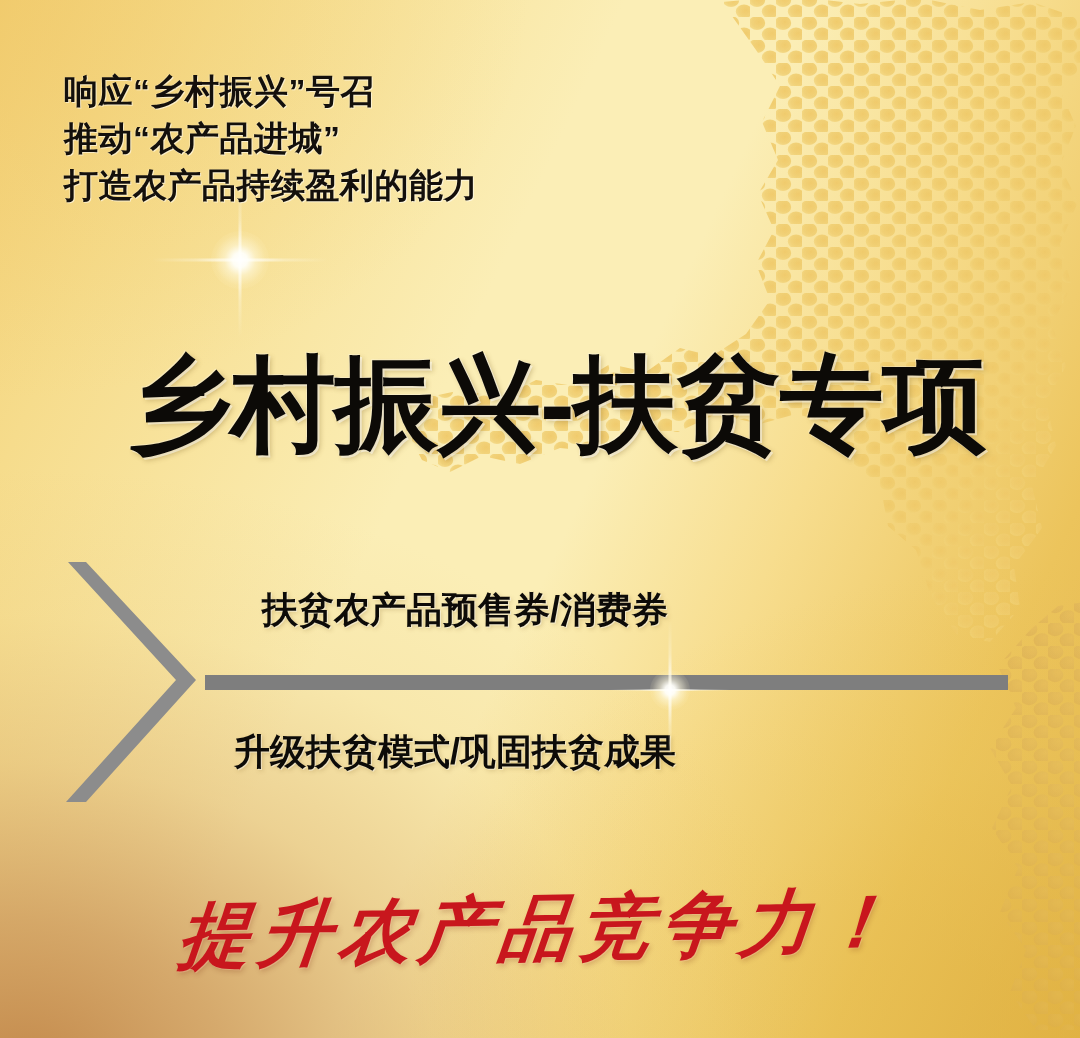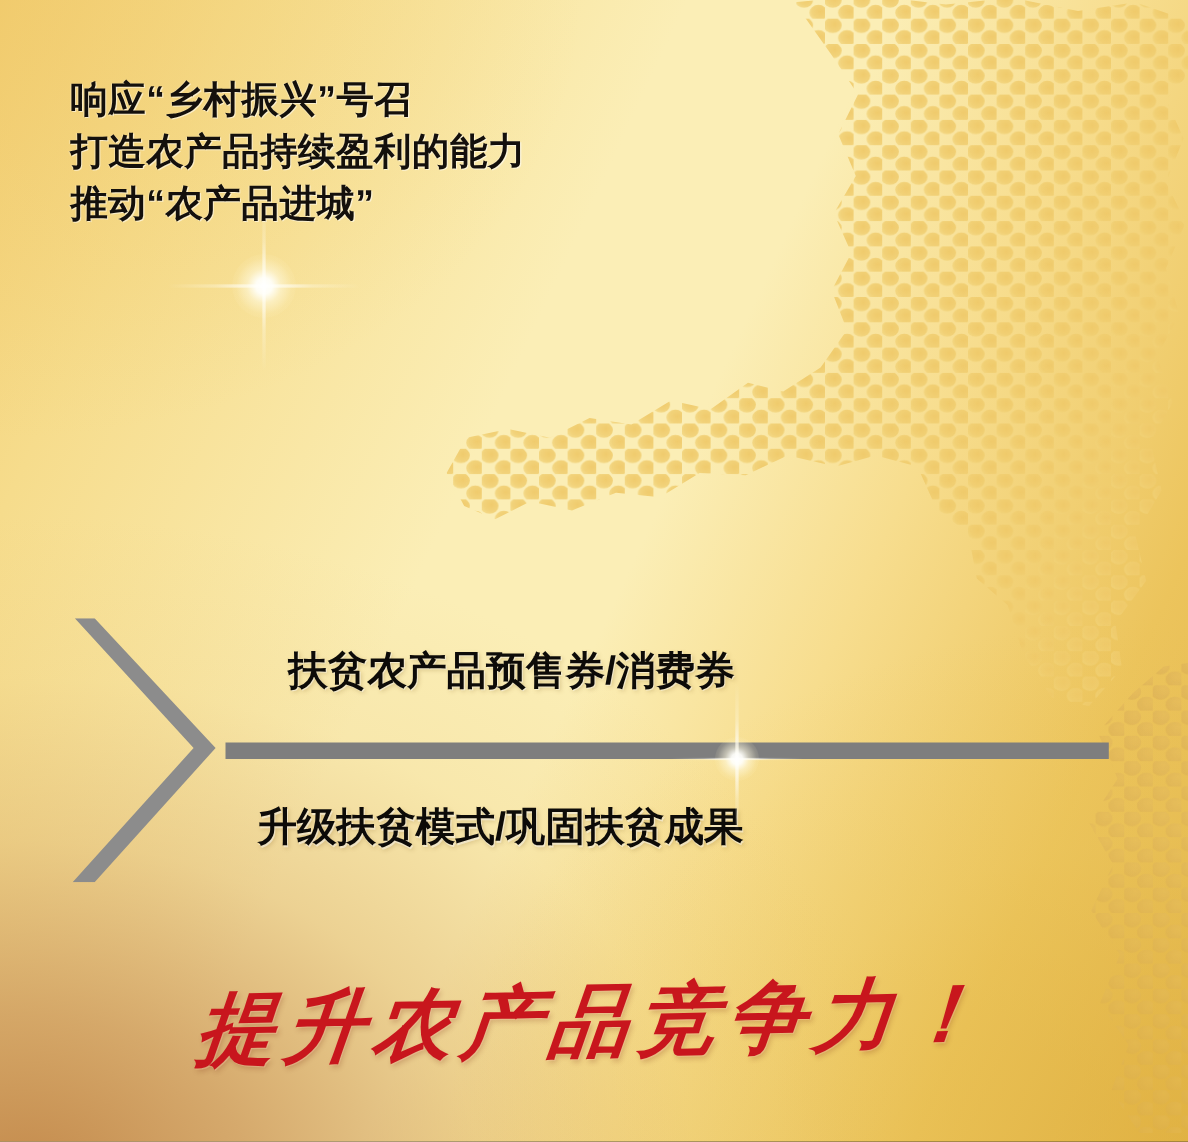--- a/index.html
+++ b/index.html
@@ -291,24 +291,25 @@
   </div>
 
   <div class="sparkle" style="left:600px; top:620px; width:140px; height:140px; z-index:8;">
     <div class="ray-h" style="width:120px; height:2px;"></div>
     <div class="ray-v" style="width:3px; height:138px;"></div>
     <div class="core" style="width:40px; height:40px;"></div>
   </div>
 
   <div class="headline">
     <div class="hl-line">响应“乡村振兴”号召</div>
+    <div class="hl-line">推动“农产品进城”</div>
     <div class="hl-line">打造农产品持续盈利的能力</div>
-    <div class="hl-line">推动“农产品进城”</div>
-  </div>
-
+  </div>
+
+  <div class="main-title">乡村振兴-扶贫专项</div>
 
   <svg class="chevron" viewBox="0 0 140 240" xmlns="http://www.w3.org/2000/svg" aria-hidden="true">
     <polygon points="6,0 24,0 134,118 24,240 4,240 114,118" fill="#8c8c8c"></polygon>
   </svg>
 
   <div class="mid-block">
     <div class="claim-line claim-line-1">扶贫农产品预售券/消费券</div>
     <div class="divider-bar"></div>
     <div class="claim-line claim-line-2">升级扶贫模式/巩固扶贫成果</div>
   </div>

